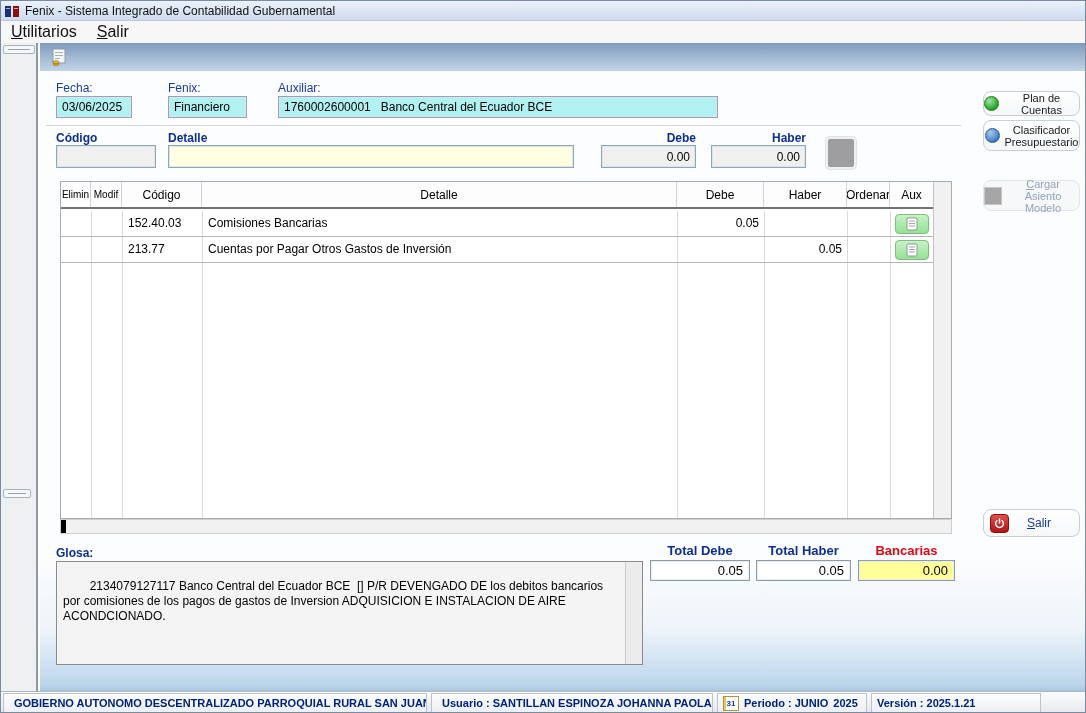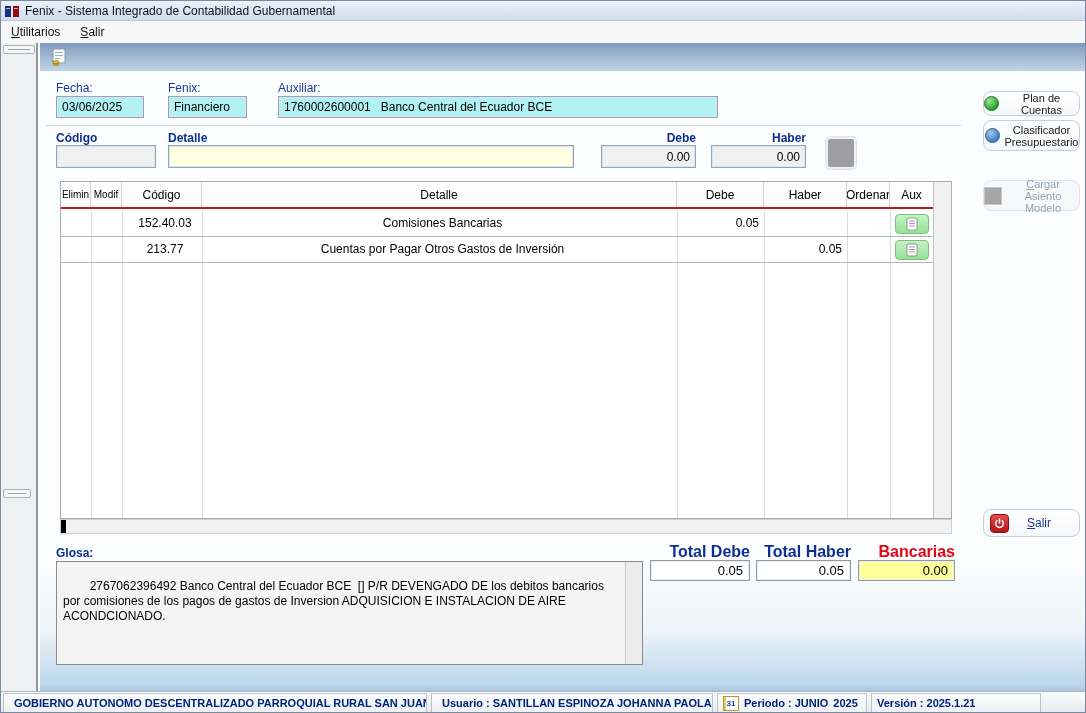--- a/index.html
+++ b/index.html
@@ -14,21 +14,21 @@
     position:absolute; left:0; top:0; width:1086px; height:20px;
     background:linear-gradient(180deg,#ecf2fb 0%,#d9e4f2 60%,#cfdcee 100%);
     border-bottom:1px solid #b9c8da; display:flex; align-items:center; padding-left:3px;
   }
   .titlebar .ttl { margin-left:5px; font-size:12px; color:#111; }
   
   .menubar {
     position:absolute; left:0; top:20px; width:1086px; height:22px;
     background:#f7f7f7; display:flex; align-items:center; gap:0;
   }
-  .menu-item { padding:3px 10px; font-size:12px; color:#111; cursor:default; }
+  .menu-item { padding:3px 10px; font-size:16px; color:#111; cursor:default; }
   .u { text-decoration:underline; }
   
   .left-rail {
     position:absolute; left:0; top:42px; width:37px; height:648px;
     background:#eff0f1; border-right:2px solid #8f9aa6;
   }
   .rail-handle {
     position:absolute; border:1px solid #aab2ba; background:#f6f7f8; border-radius:2px;
   }
   .rail-handle::after{ content:""; display:block; margin:3px 4px; border-top:1px solid #9aa2aa; }
@@ -60,48 +60,48 @@
   .groove { position:absolute; border-top:1px solid #cfd4d9; border-bottom:1px solid #ffffff; }
   .sq-btn {
     position:absolute; background:#9e9ea0; border:2px solid #eef0f2; border-radius:4px;
     box-shadow:0 0 0 1px #dfe3e7;
   }
   
   .grid {
     position:absolute; left:20px; top:110px; width:892px; height:338px;
     border:1px solid #ababab; background:#fff;
   }
-  .g-header { position:absolute; left:0; top:0; right:18px; height:27px; display:flex; border-bottom:2px solid #b91c1c; background:#fdfdfd; }
+  .g-header { position:absolute; left:0; top:0; right:18px; height:27px; display:flex; border-bottom:2px solid #737373; background:#fdfdfd; }
   .g-h { display:flex; align-items:center; justify-content:center; font-size:12px; color:#000; border-right:1px solid #d2d2d2; overflow:hidden; }
   .g-h.small { font-size:10px; }
   .g-body { position:absolute; left:0; top:29px; bottom:0; right:18px; }
   .vline { position:absolute; top:0; bottom:0; width:1px; background:#dadada; }
   .g-row { position:absolute; left:0; right:0; height:26px; display:flex; border-bottom:1px solid #b5b5b5; background:transparent; }
-  .g-c { height:26px; line-height:25px; font-size:12px; overflow:hidden; white-space:nowrap;text-align:center; }
+  .g-c { height:26px; line-height:25px; font-size:12px; overflow:hidden; white-space:nowrap; }
   .g-c.cl { padding-left:6px; }
   .g-c.cr { padding-right:5px; text-align:right; }
   .g-c.cc { display:flex; align-items:center; justify-content:center; }
   .aux-btn {
     width:34px; height:20px; border-radius:4px; border:1px solid #7cc07c;
     background:linear-gradient(180deg,#c8f2c8,#96e096); display:flex; align-items:center; justify-content:center;
   }
   .vstrip { position:absolute; right:0; top:0; bottom:0; width:18px; background:#f1f1f1; border-left:1px solid #c3c3c3; }
   .hscroll {
     position:absolute; left:20px; top:448px; width:892px; height:15px;
     background:#f1f1f1; border:1px solid #cfcfcf;
   }
   .hscroll .mark { position:absolute; left:0; top:0; bottom:0; width:5px; background:#000; }
   
   .glosa-box {
     position:absolute; left:16px; top:490px; width:587px; height:104px;
     background:#f4f4f4; border:1px solid #8a8a8a; padding:2px 22px 2px 6px;
     font-size:12px; line-height:15px; white-space:pre-wrap; overflow:hidden;
   }
   .glosa-strip { position:absolute; right:0; top:0; bottom:0; width:17px; background:#ececec; border-left:1px solid #c8c8c8; }
-  .tot-lbl { position:absolute; top:472px; font-weight:bold; color:#0e2f90; font-size:16px; text-align:right; }
+  .tot-lbl { position:absolute; top:472px; font-weight:bold; color:#0e2f90; font-size:13px; text-align:center; }
   .tot-lbl.red { color:#e30613; }
   .tot-fld {
     position:absolute; top:489px; height:21px; background:#fff; border:1px solid #8e9aa5;
     box-shadow:inset 0 0 0 1px #e8edf2; text-align:right; padding:2px 6px 0 0; font-size:13px;
   }
   .tot-fld.yellow { background:#ffff99; }
   
   .side-btn {
     position:absolute; left:943px; width:97px; border:1px solid #c7ced6; border-radius:8px;
     background:linear-gradient(180deg,#ffffff,#f5f7f9); display:flex; align-items:center; justify-content:center;
@@ -184,21 +184,21 @@
           <rect x="6" y="11" width="5" height="1" fill="#9fb0c0"></rect>
           <ellipse cx="7" cy="17" rx="3" ry="1.5" fill="#d4a017" stroke="#8a6a10" stroke-width="0.5"></ellipse>
           <ellipse cx="7" cy="15" rx="3" ry="1.5" fill="#e4b830" stroke="#8a6a10" stroke-width="0.5"></ellipse>
         </svg>
       </div>
     </div>
 
     <div class="content">
 
       <div class="lbl" style="left:16px; top:10px;">Fecha:</div>
-      <input class="fld cyan" style="left: 16px; top: 25px; width: 88px; height: 22px;" value="03/06/2025">
+      <input class="fld cyan" style="left: 16px; top: 25px; width: 76px; height: 22px;" value="03/06/2025">
       <div class="lbl" style="left:128px; top:10px;">Fenix:</div>
       <input class="fld cyan" style="left: 128px; top: 25px; width: 79px; height: 22px;" value="Financiero">
       <div class="lbl" style="left:238px; top:10px;">Auxiliar:</div>
       <input class="fld cyan" style="left: 238px; top: 25px; width: 440px; height: 22px;" value="1760002600001   Banco Central del Ecuador BCE">
 
       <div class="groove" style="left:6px; top:54px; width:915px;"></div>
 
       <div class="lblb" style="left:16px; top:60px;">Código</div>
       <input class="fld gry" style="left: 16px; top: 74px; width: 100px; height: 23px;" value="">
       <div class="lblb" style="left:128px; top:60px;">Detalle</div>
@@ -271,21 +271,21 @@
         </div>
         <div class="vstrip"></div>
       </div>
 
       <div class="hscroll">
         <div class="mark"></div>
       </div>
 
       <div class="lblb" style="left:16px; top:475px;">Glosa:</div>
       <div class="glosa-box">
-        <span>2767062396492 Banco Central del Ecuador BCE  [] P/R DEVENGADO DE los debitos bancarios por comisiones de los pagos de gastos de Inversion ADQUISICION E INSTALACION DE AIRE ACONDCIONADO.</span>
+        <span>2134079127117 Banco Central del Ecuador BCE  [] P/R DEVENGADO DE los debitos bancarios por comisiones de los pagos de gastos de Inversion ADQUISICION E INSTALACION DE AIRE ACONDCIONADO.</span>
         <div class="glosa-strip"></div>
       </div>
 
       <div class="tot-lbl" style="left:610px; width:100px;">Total Debe</div>
       <div class="tot-fld" style="left:610px; width:100px;">0.05</div>
       <div class="tot-lbl" style="left:716px; width:95px;">Total Haber</div>
       <div class="tot-fld" style="left:716px; width:95px;">0.05</div>
       <div class="tot-lbl red" style="left:818px; width:97px;">Bancarias</div>
       <div class="tot-fld yellow" style="left:818px; width:97px;">0.00</div>
 

